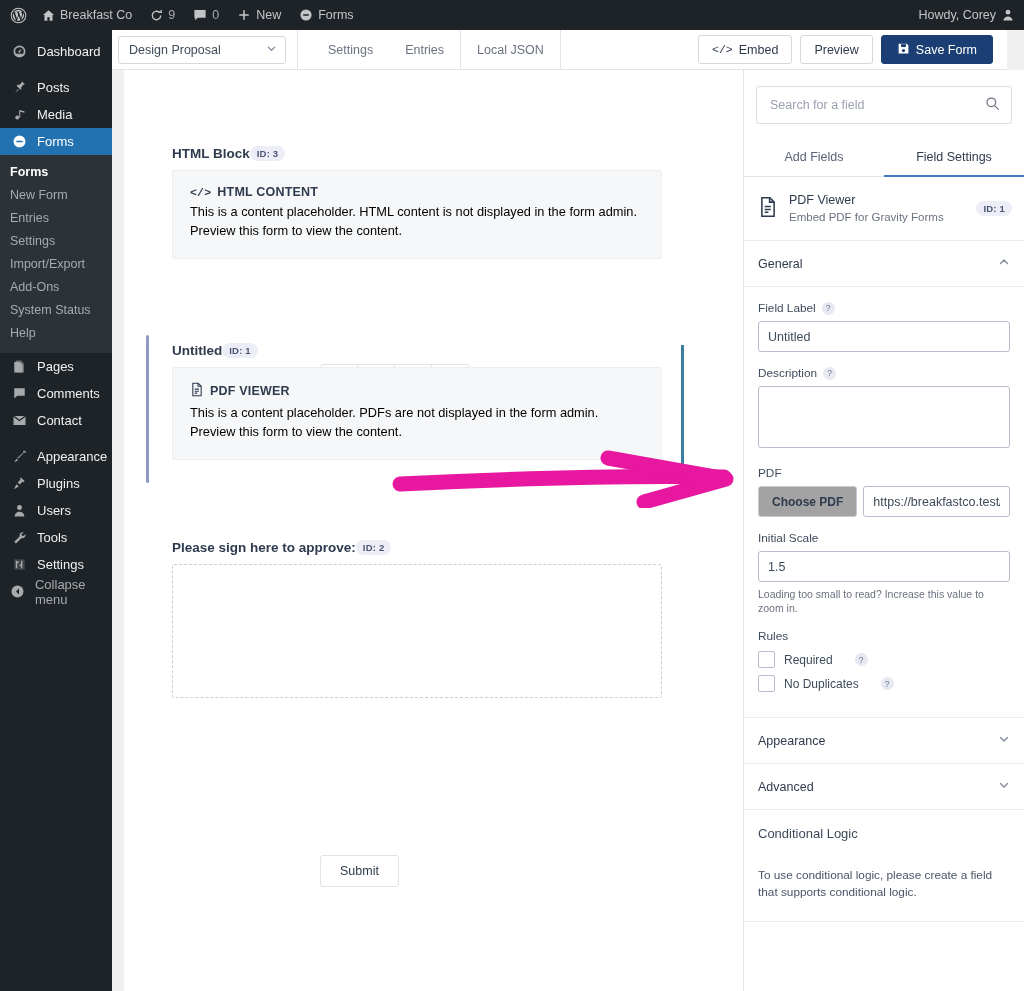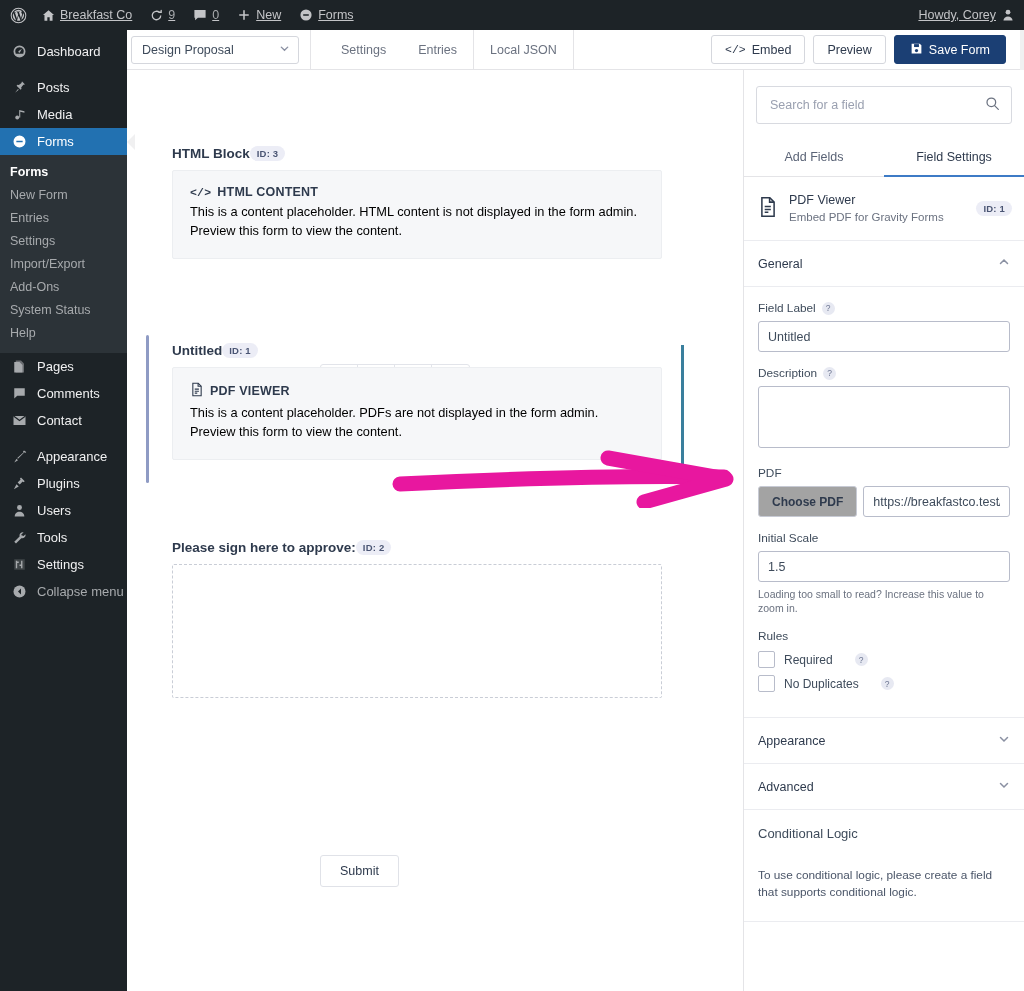--- a/index.html
+++ b/index.html
@@ -11,36 +11,36 @@
     color: #3e4b5b;
     overflow: hidden;
     position: relative;
   }
 
   
   .adminbar {
     position: absolute; top: 0; left: 0; width: 1024px; height: 30px;
     background: #1d2327; color: #c3c4c7;
     display: flex; align-items: center;
-    font-size: 12.5px; z-index: 40; text-decoration: underline;
+    font-size: 12.5px; z-index: 40;
   }
   .ab-item {
     display: flex; align-items: center; gap: 5px;
     height: 30px; padding: 0 9px; white-space: nowrap;
     color: #c3c4c7;
   }
   .ab-item.logo { padding-left: 10px; padding-right: 6px; }
   .ab-spacer { flex: 1 1 auto; }
   .ab-num { color: #a7aaad; }
   .ab-icon { display: inline-flex; align-items: center; justify-content: center; }
   .ab-icon svg { display: block; }
 
   
   .sidebar {
-    position: absolute; top: 30px; left: 0; width: 127px; height: 961px;
+    position: absolute; top: 30px; left: 0; width: 112px; height: 961px;
     background: #1d2327; color: #f0f0f1; z-index: 30;
     font-size: 13px;
   }
   .menu-item {
     display: flex; align-items: center; gap: 9px;
     height: 27px; padding: 0 0 0 10px;
     color: #f0f0f1; position: relative;
   }
   .menu-item .mi-icon { width: 18px; display: flex; align-items: center; justify-content: center; color: #a7aaad; }
   .menu-item.current { background: #2271b1; color: #fff; font-weight: 400; }
@@ -55,21 +55,21 @@
   .submenu-item {
     display: block; padding: 4px 0 4px 10px;
     font-size: 12.5px; color: #a7aaad; line-height: 15px;
   }
   .submenu-item.active { color: #fff; font-weight: bold; }
   .collapse { color: #a7aaad; }
   .collapse .mi-icon { color: #a7aaad; }
 
   
   .editor-bar {
-    position: absolute; top: 30px; left: 120px; width: 900px; height: 40px;
+    position: absolute; top: 30px; left: 107px; width: 900px; height: 40px;
     background: #fff; border-bottom: 1px solid #e4e4e7;
     display: flex; align-items: center; z-index: 20;
   }
   .form-switcher {
     margin-left: 11px; width: 168px; height: 28px;
     border: 1px solid #d5d7dd; border-radius: 3px; background: #fff;
     display: flex; align-items: center; justify-content: space-between;
     padding: 0 8px 0 10px; font-size: 12.5px; color: #3e4b5b;
   }
   .editor-tabs { display: flex; align-items: center; height: 40px; margin-left: 14px; }

